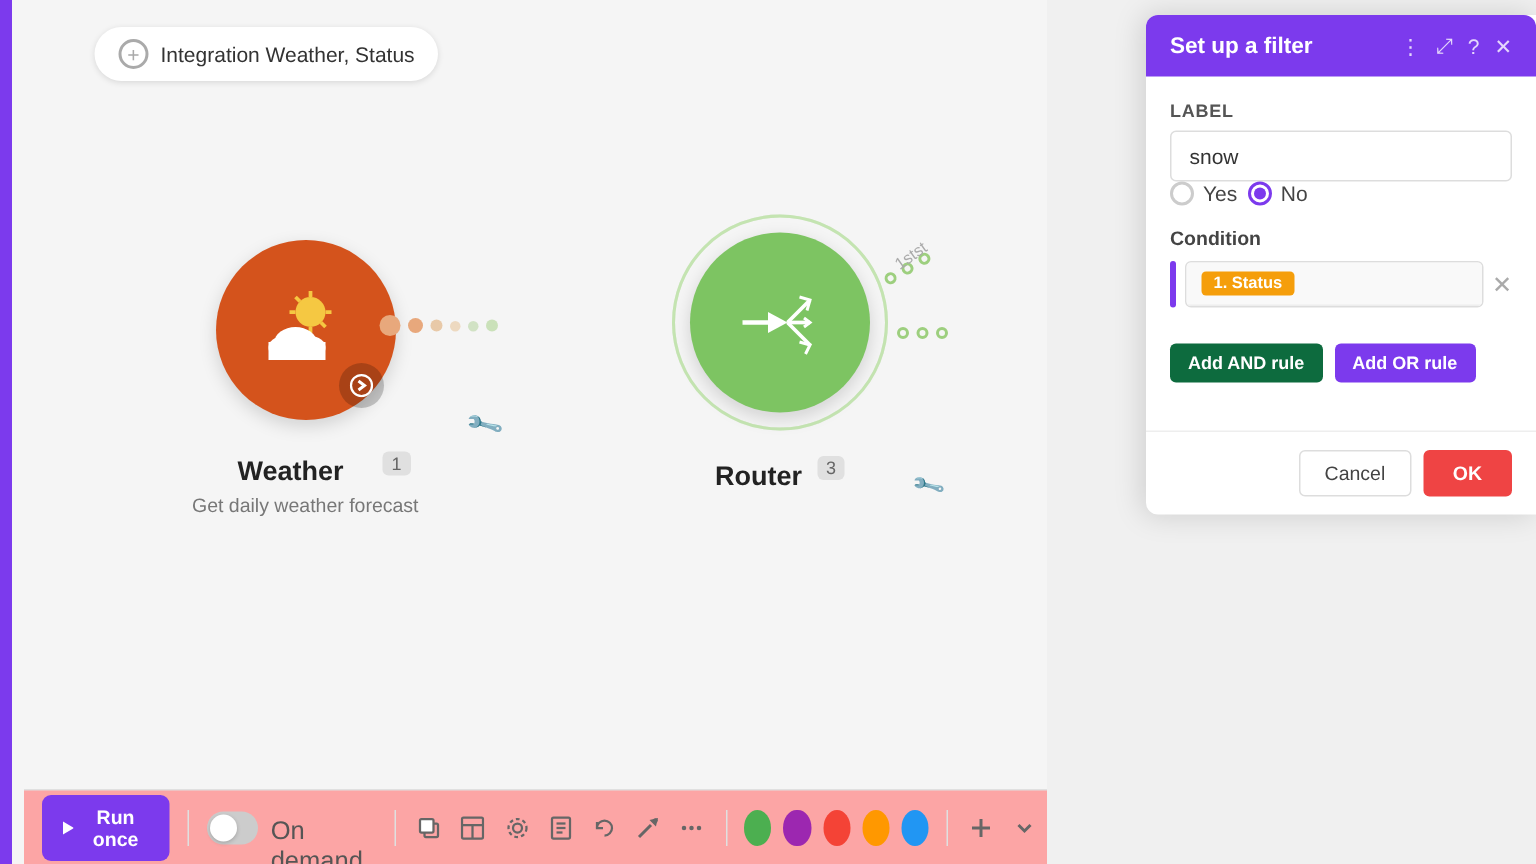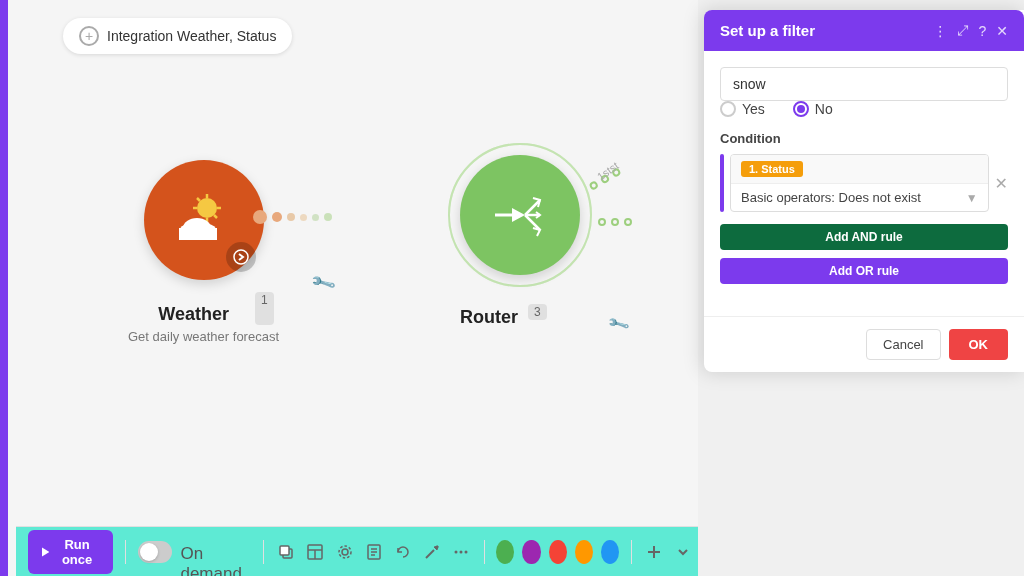--- a/index.html
+++ b/index.html
@@ -121,21 +121,21 @@
       opacity: 0.6;
     }
 
     
     .bottom-toolbar {
       position: absolute;
       bottom: 0;
       left: 8px;
       width: 690px;
       height: 50px;
-      background: #5eead4;
+      background: #fca5a5;
       border-top: 1px solid #e0e0e0;
       display: flex;
       align-items: center;
       padding: 0 12px;
       gap: 8px;
     }
 
     .run-once-btn {
       background: #7c3aed;
       color: white;
@@ -209,21 +209,21 @@
       border-radius: 50%;
       cursor: pointer;
       border: none;
     }
 
     
     .filter-panel {
       position: absolute;
       top: 10px;
       right: 0;
-      width: 320px;
+      width: 260px;
       background: white;
       border-radius: 8px 0 0 8px;
       box-shadow: -2px 0 20px rgba(0,0,0,0.15);
       overflow: visible;
     }
 
     .filter-header {
       background: #7c3aed;
       color: white;
       padding: 12px 16px;
@@ -275,21 +275,21 @@
 
     .info-text {
       font-size: 12px;
       color: #666;
       line-height: 1.5;
       margin: 12px 0;
     }
 
     .radio-group {
       display: flex;
-      gap: 28px;
+      gap: 7px;
       align-items: center;
       margin-bottom: 14px;
     }
 
     .radio-item {
       display: flex;
       align-items: center;
       gap: 6px;
       font-size: 14px;
       color: #444;
@@ -323,21 +323,20 @@
       font-weight: 600;
       color: #444;
       margin-bottom: 8px;
     }
 
     .condition-row {
       display: flex;
       align-items: center;
       gap: 6px;
       margin-bottom: 8px;
-      text-align: center;
     }
 
     .condition-left-bar {
       width: 4px;
       background: #7c3aed;
       border-radius: 2px;
       align-self: stretch;
     }
 
     .condition-inner {
@@ -386,23 +385,22 @@
     .condition-close {
       color: #aaa;
       cursor: pointer;
       font-size: 16px;
       flex-shrink: 0;
     }
 
     .filter-actions-row {
       display: flex;
       gap: 8px;
-      margin-top: 12px;
+      margin-top: 24px;
       margin-bottom: 16px;
-      flex-direction: column;
     }
 
     .add-rule-btn {
       padding: 6px 12px;
       border-radius: 4px;
       font-size: 12px;
       font-weight: 600;
       cursor: pointer;
       border: none;
     }
@@ -477,39 +475,39 @@
         <rect x="10" y="38" width="38" height="12" fill="white"></rect>
       </svg>
 
       <div style="position:absolute;bottom:8px;right:8px;width:30px;height:30px;background:rgba(0,0,0,0.2);border-radius:50%;display:flex;align-items:center;justify-content:center;">
         <svg width="16" height="16" viewBox="0 0 16 16" fill="white">
           <circle cx="8" cy="8" r="7" stroke="white" stroke-width="1.5" fill="none"></circle>
           <polyline points="6,5 10,8 6,11" fill="none" stroke="white" stroke-width="2"></polyline>
         </svg>
       </div>
     </div>
-    <div style="margin-top:12px; display:flex; gap:20px;margin-left:25px;">
+    <div style="margin-top:12px; display:flex; align-items:center; gap:20px;margin-left:25px;">
       <span class="node-label">Weather</span>
       <span class="node-badge">1</span>
     </div>
     <span class="node-sublabel">Get daily weather forecast</span>
   </div>
 
   <div style="position:absolute; top:210px; left:245px; display:flex; align-items:center; gap:5px;">
     <div style="width:14px;height:14px;border-radius:50%;background:#e8a87c;"></div>
     <div style="width:10px;height:10px;border-radius:50%;background:#e8a87c;"></div>
     <div style="width:8px;height:8px;border-radius:50%;background:#e8c9a8;"></div>
     <div style="width:7px;height:7px;border-radius:50%;background:#edd9c0;"></div>
     <div style="width:7px;height:7px;border-radius:50%;background:#c8ddb8;opacity:0.8;"></div>
     <div style="width:8px;height:8px;border-radius:50%;background:#b8d8a0;opacity:0.7;"></div>
   </div>
 
   <div style="position:absolute;top:273px;left:305px;font-size:17px;color:#bbb;transform:rotate(-30deg);">🔧</div>
 
-  <div style="position:absolute; top:155px; left:452px; display:flex; flex-direction:column; align-items:flex-start;">
+  <div style="position:absolute; top:155px; left:452px; display:flex; flex-direction:column; align-items:center;">
     <div style="position:relative;">
 
       <div style="position:absolute;top:-12px;left:-12px;width:144px;height:144px;border-radius:50%;border:2px solid #b8e0a0;opacity:0.5;pointer-events:none;"></div>
       <div class="router-circle">
 
         <svg width="60" height="50" viewBox="0 0 60 50">
           <polyline points="5,25 25,25" stroke="white" stroke-width="3" fill="none"></polyline>
           <polygon points="22,18 35,25 22,32" fill="white"></polygon>
           <line x1="35" y1="25" x2="50" y2="10" stroke="white" stroke-width="2.5"></line>
           <polyline points="43,8 50,10 48,17" fill="none" stroke="white" stroke-width="2"></polyline>
@@ -643,20 +641,21 @@
     <div class="filter-header-icons">
       <span class="header-icon">⋮</span>
       <span class="header-icon">⤢</span>
       <span class="header-icon">?</span>
       <span class="header-icon">✕</span>
     </div>
   </div>
 
   <div class="filter-body">
     
+    <div class="field-label">Label</div>
     <input type="text" class="text-input" value="snow" style="">
 
     
 
     
     <div class="radio-group">
       <div class="radio-item">
         <div class="radio-circle"></div>
         <span>Yes</span>
       </div>
@@ -669,24 +668,20 @@
     
     <div class="condition-section-label">Condition</div>
 
     
     <div class="condition-row">
       <div class="condition-left-bar"></div>
       <div class="condition-inner">
         <div class="condition-top">
           <span class="status-badge">1. Status</span>
         </div>
-        <div class="condition-bottom">
-          <span class="operator-text">Basic operators: Does not exist</span>
-          <span class="operator-dropdown">▼</span>
-        </div>
       </div>
       <div class="condition-close">✕</div>
     </div>
 
     
     <div class="filter-actions-row">
       <button class="add-rule-btn add-and-btn">Add AND rule</button>
       <button class="add-rule-btn add-or-btn">Add OR rule</button>
     </div>
   </div>

